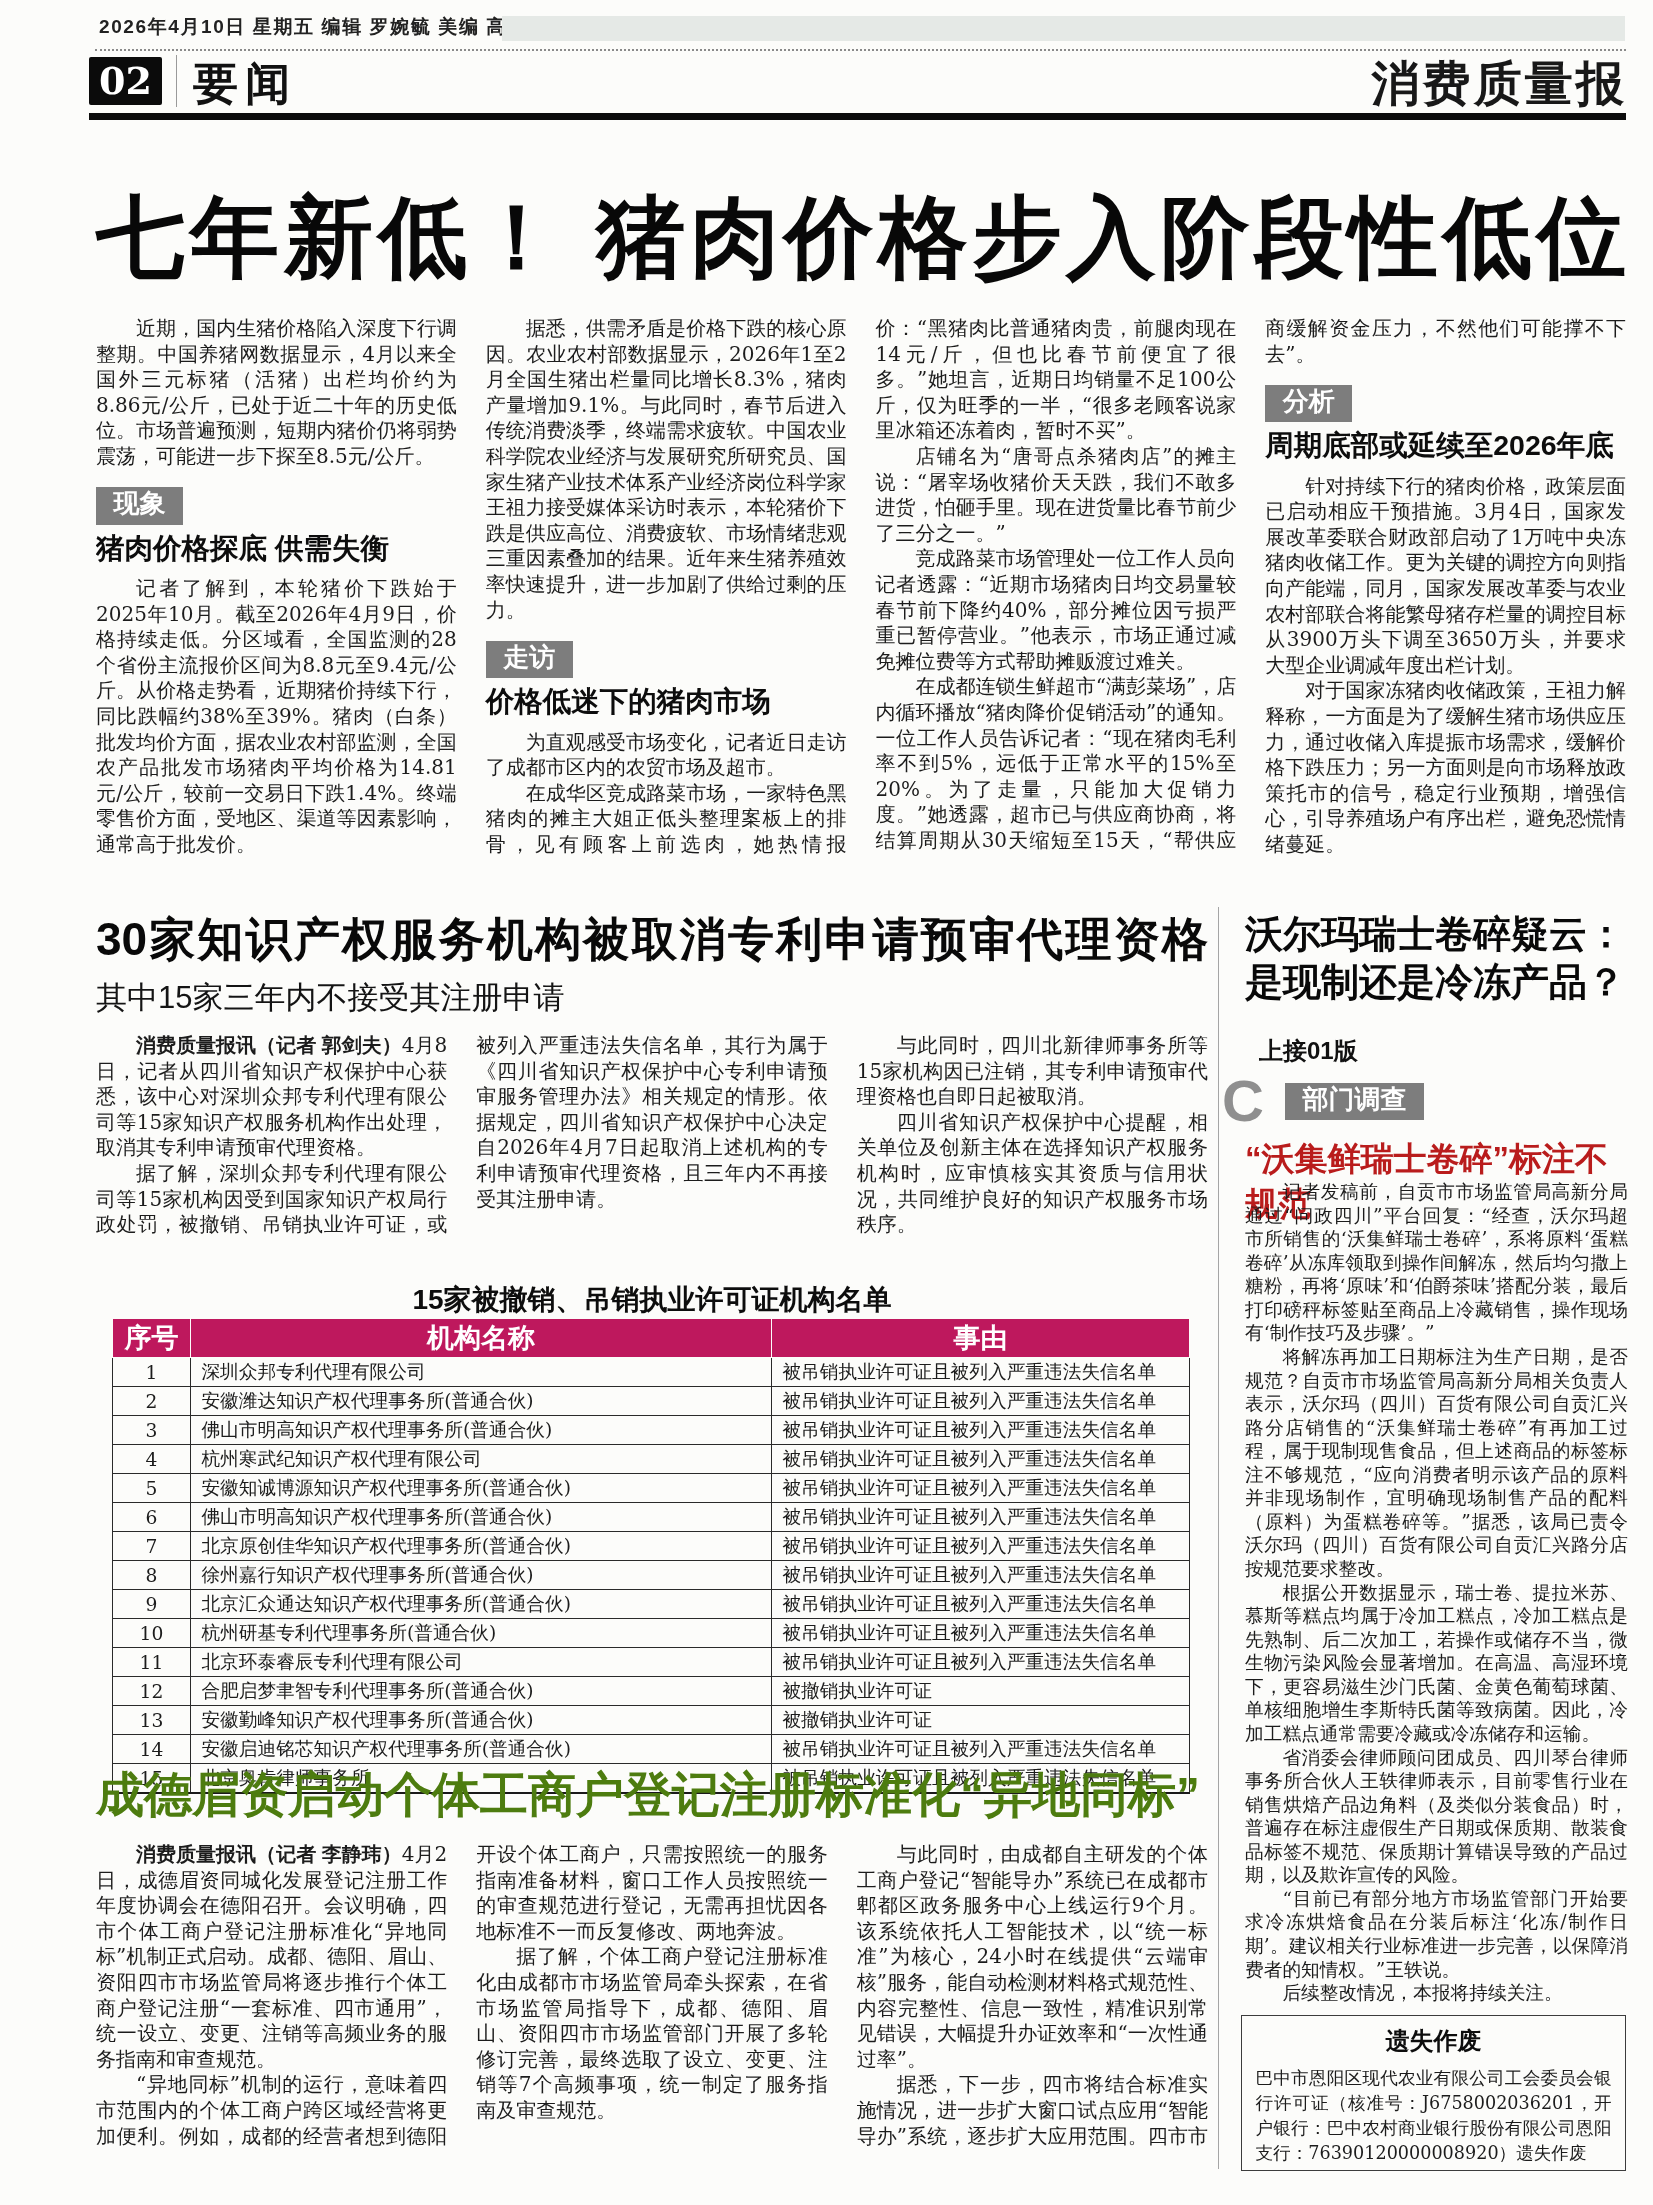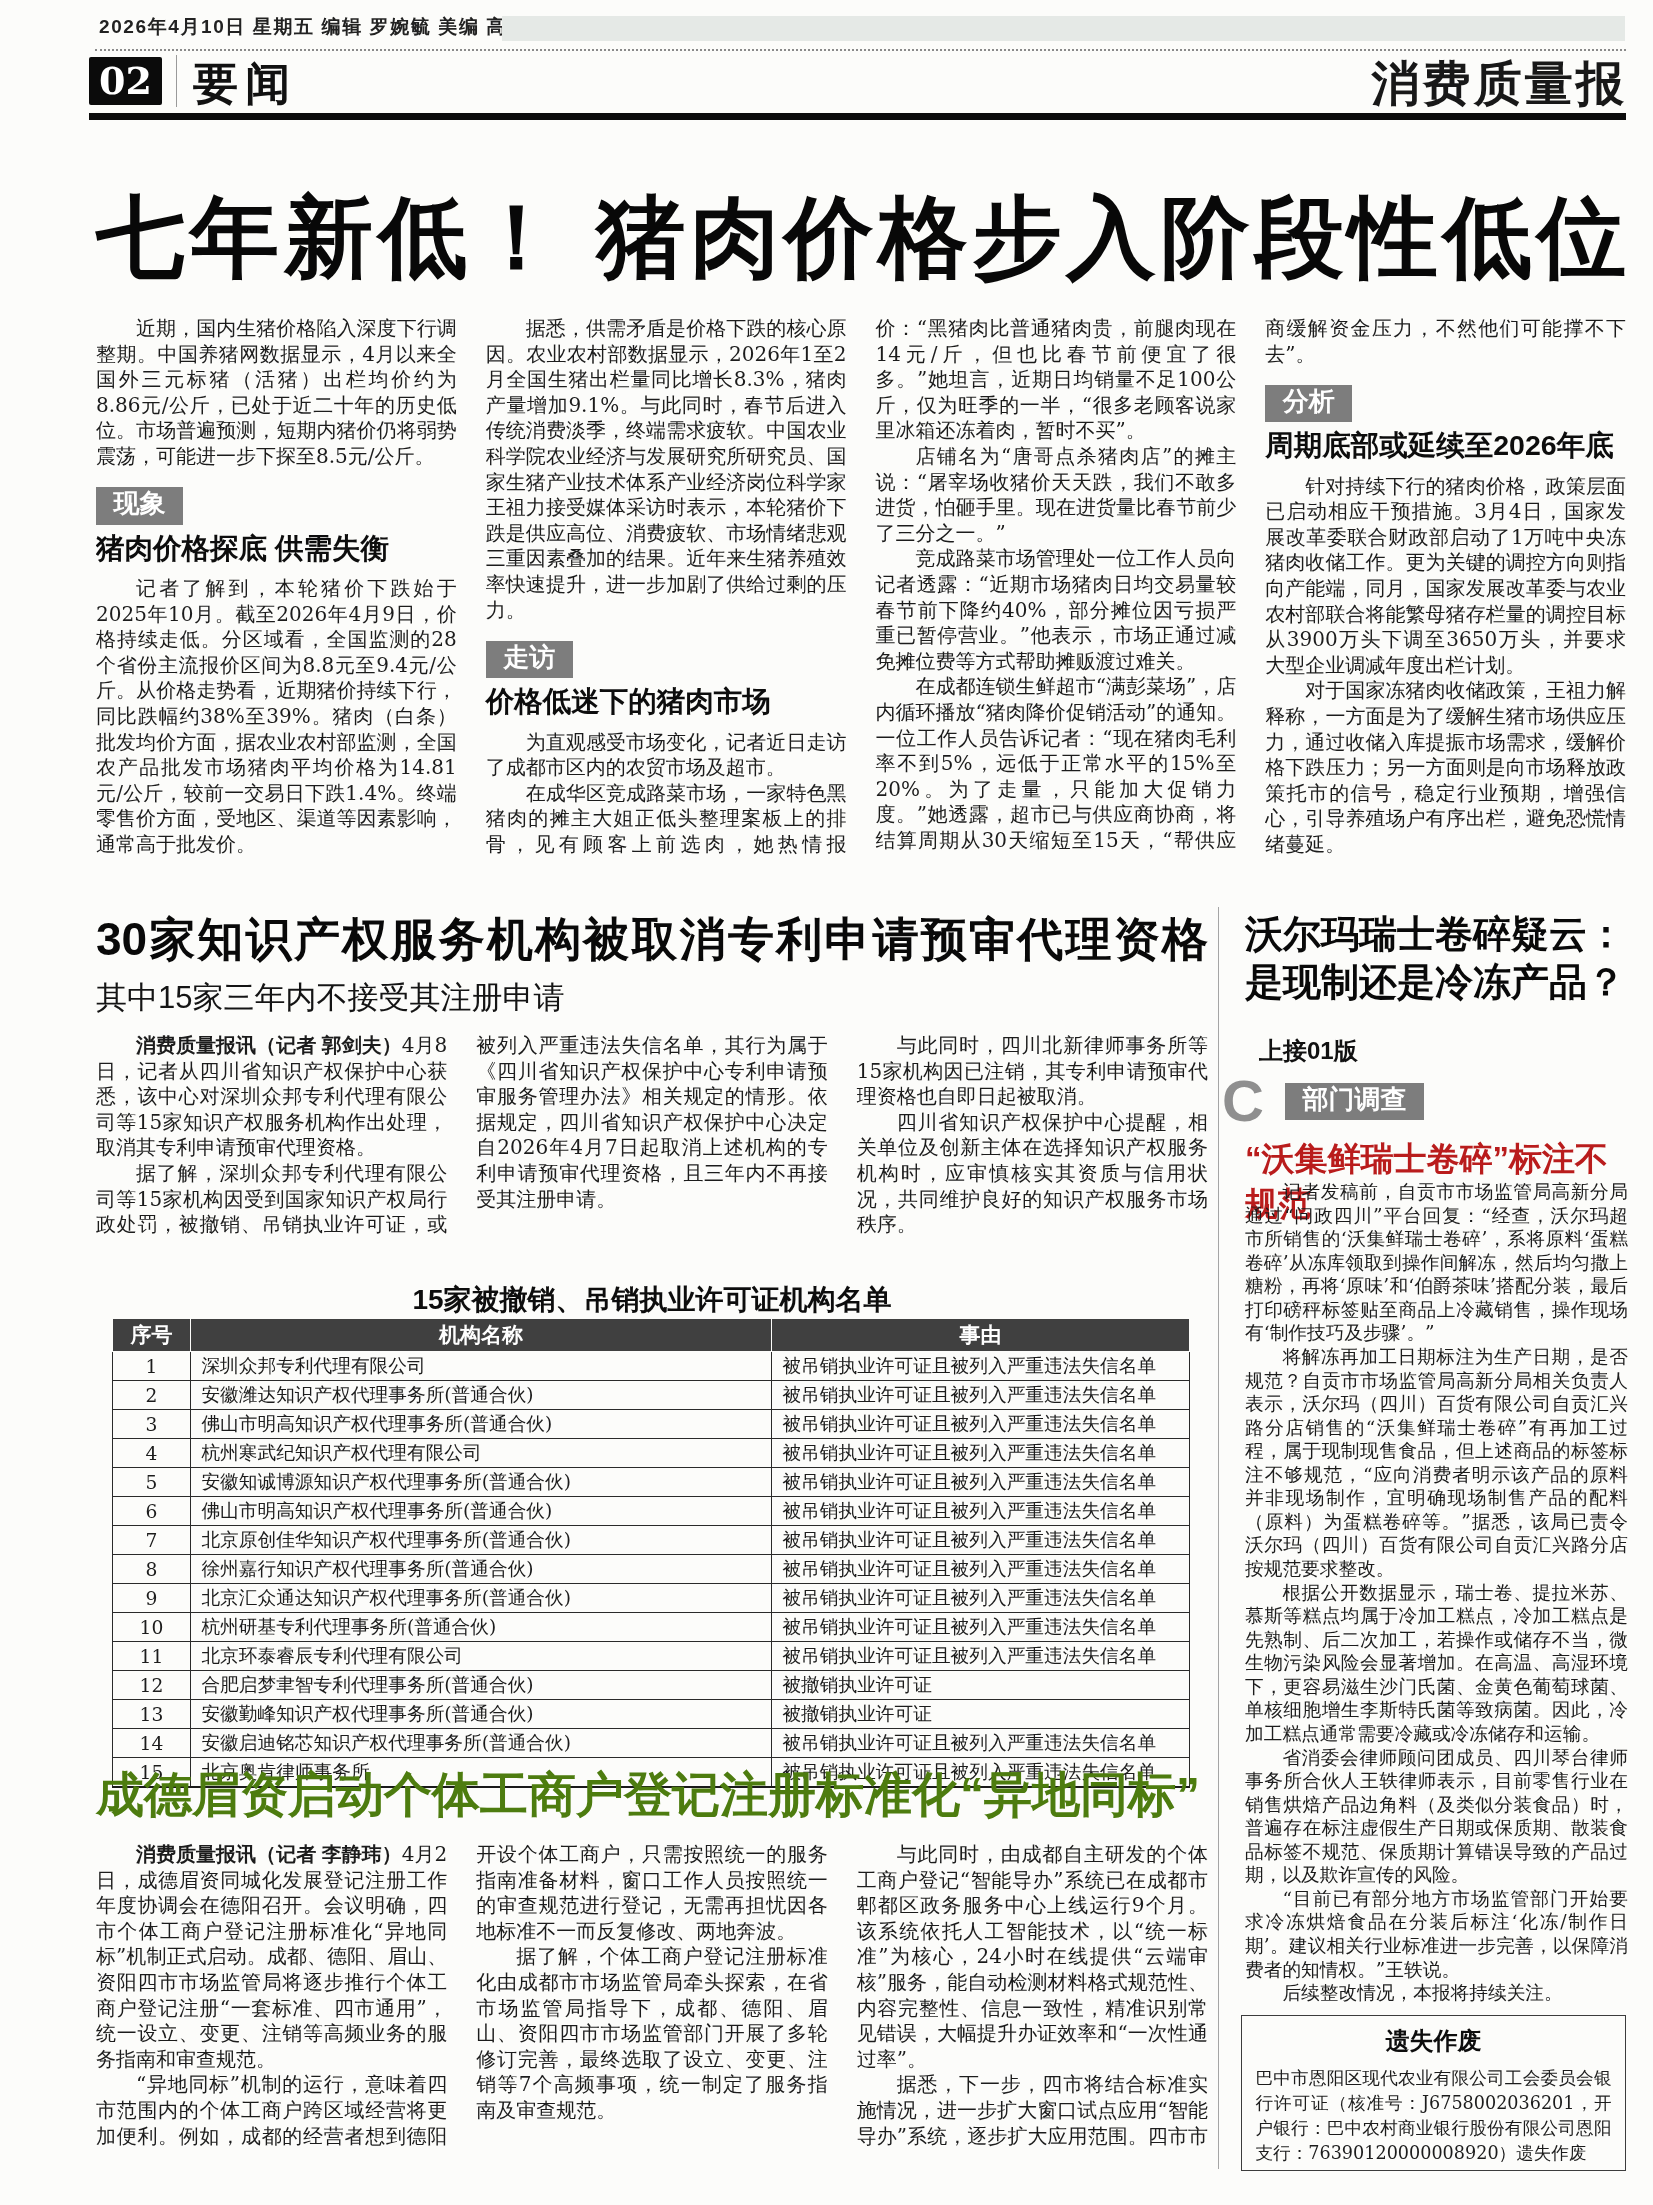--- a/index.html
+++ b/index.html
@@ -30,22 +30,22 @@
       margin:0 0 11.4px;text-indent:0;color:#0d0d0d;}
   
   #ip-title{left:96px;top:909px;width:1112px;font-size:46px;font-weight:900;color:#090909;
       white-space:nowrap;text-align:justify;text-align-last:justify;}
   #ip-subtitle{left:96px;top:977px;width:1112px;font-size:31px;font-weight:500;text-align:left;color:#141414;}
   #ip-body{left:96px;top:1033px;width:1112px;height:249px;column-count:3;column-gap:29px;
       font-size:20px;line-height:1.28;text-align:justify;overflow:hidden;}
   
   #table-title{left:96px;top:1281px;width:1112px;font-size:28px;font-weight:900;text-align:center;color:#0d0d0d;}
   #org-table{left:112px;top:1318px;width:1077px;border-collapse:collapse;table-layout:fixed;}
-  #org-table th{background:#404040;color:#fff;font-family:"Liberation Sans",sans-serif;font-weight:700;
-      font-size:21px;height:30px;border:1.6px solid #fcfcfa;}
+  #org-table th{background:#be185d;color:#fff;font-family:"Liberation Sans",sans-serif;font-weight:700;
+      font-size:27px;height:30px;border:1.6px solid #fcfcfa;}
   #org-table td{border:1px solid #2a2a2a;font-size:18.7px;height:26px;padding:1px 10.4px;}
   #org-table tr td:first-child{text-align:center;padding:1px 2.1px;}
   #org-table{border-bottom:2.6px solid #1a1a1a;}
   .col-no{width:78px;} .col-name{width:581px;} .col-reason{width:418px;}
   
   #mid-vrule{left:1218px;top:907px;width:1px;height:1262px;background:#a5a5a5;}
   
   #wm-title{left:1245px;top:911px;width:384px;font-size:38px;font-weight:900;line-height:1.25;color:#090909;}
   #wm-continued{left:1259px;top:1035px;font-size:24px;font-weight:700;color:#111;}
   #wm-c{left:1222px;top:1072px;font-size:58px;font-weight:900;color:#8f8f8f;line-height:1;}

